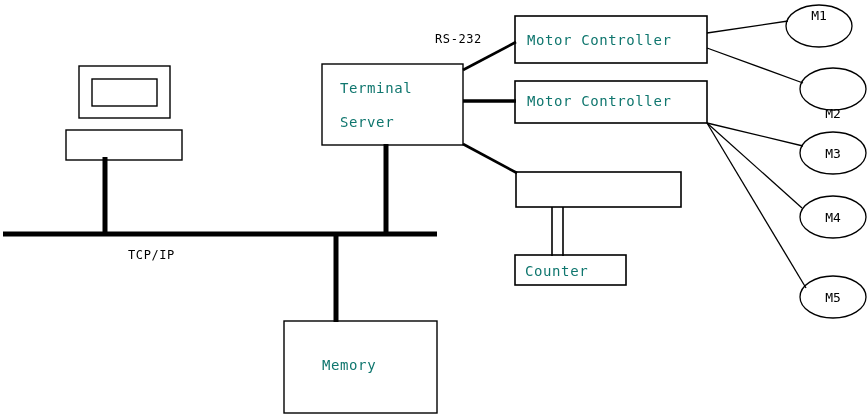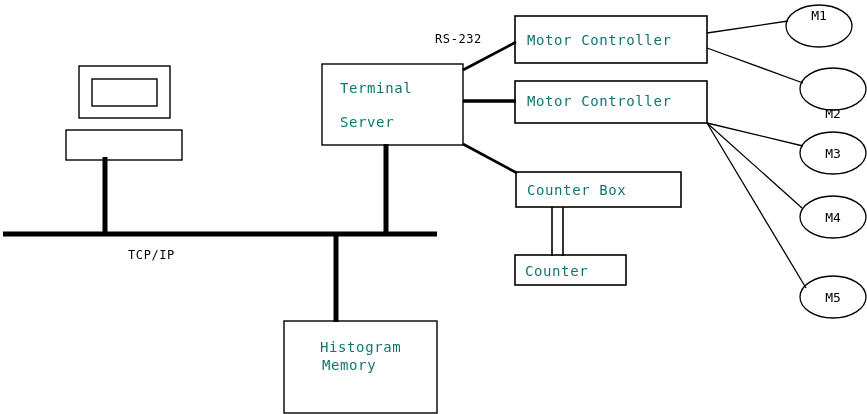--- a/index.html
+++ b/index.html
@@ -101,25 +101,23 @@
 
   <div class="lbl" style="left:435px; top:31px;">RS-232</div>
 
   <div class="boxlabel" style="left:340px; top:79px;">Terminal</div>
   <div class="boxlabel" style="left:340px; top:97px;margin-top:16px;">Server</div>
 
   <div class="boxlabel" style="left:527px; top:31px;">Motor Controller</div>
 
   <div class="boxlabel" style="left:527px; top:92px;">Motor Controller</div>
 
-  <div class="boxlabel" style="left:527px; top:181px;">Counter Box</div>
 
   <div class="boxlabel" style="left:525px; top:262px;">Counter</div>
 
-  <div class="boxlabel" style="left:320px; top:338px;">Histogram</div>
   <div class="boxlabel" style="left:322px; top:356px;">Memory</div>
 
   <div class="node-label" style="left:801px; top:8px; width:36px;">M1</div>
   <div class="node-label" style="left:815px; top:82px; width:36px;margin-top:24px;">M2</div>
   <div class="node-label" style="left:815px; top:146px; width:36px;">M3</div>
   <div class="node-label" style="left:815px; top:210px; width:36px;">M4</div>
   <div class="node-label" style="left:815px; top:290px; width:36px;">M5</div>
 
 </div>
 

